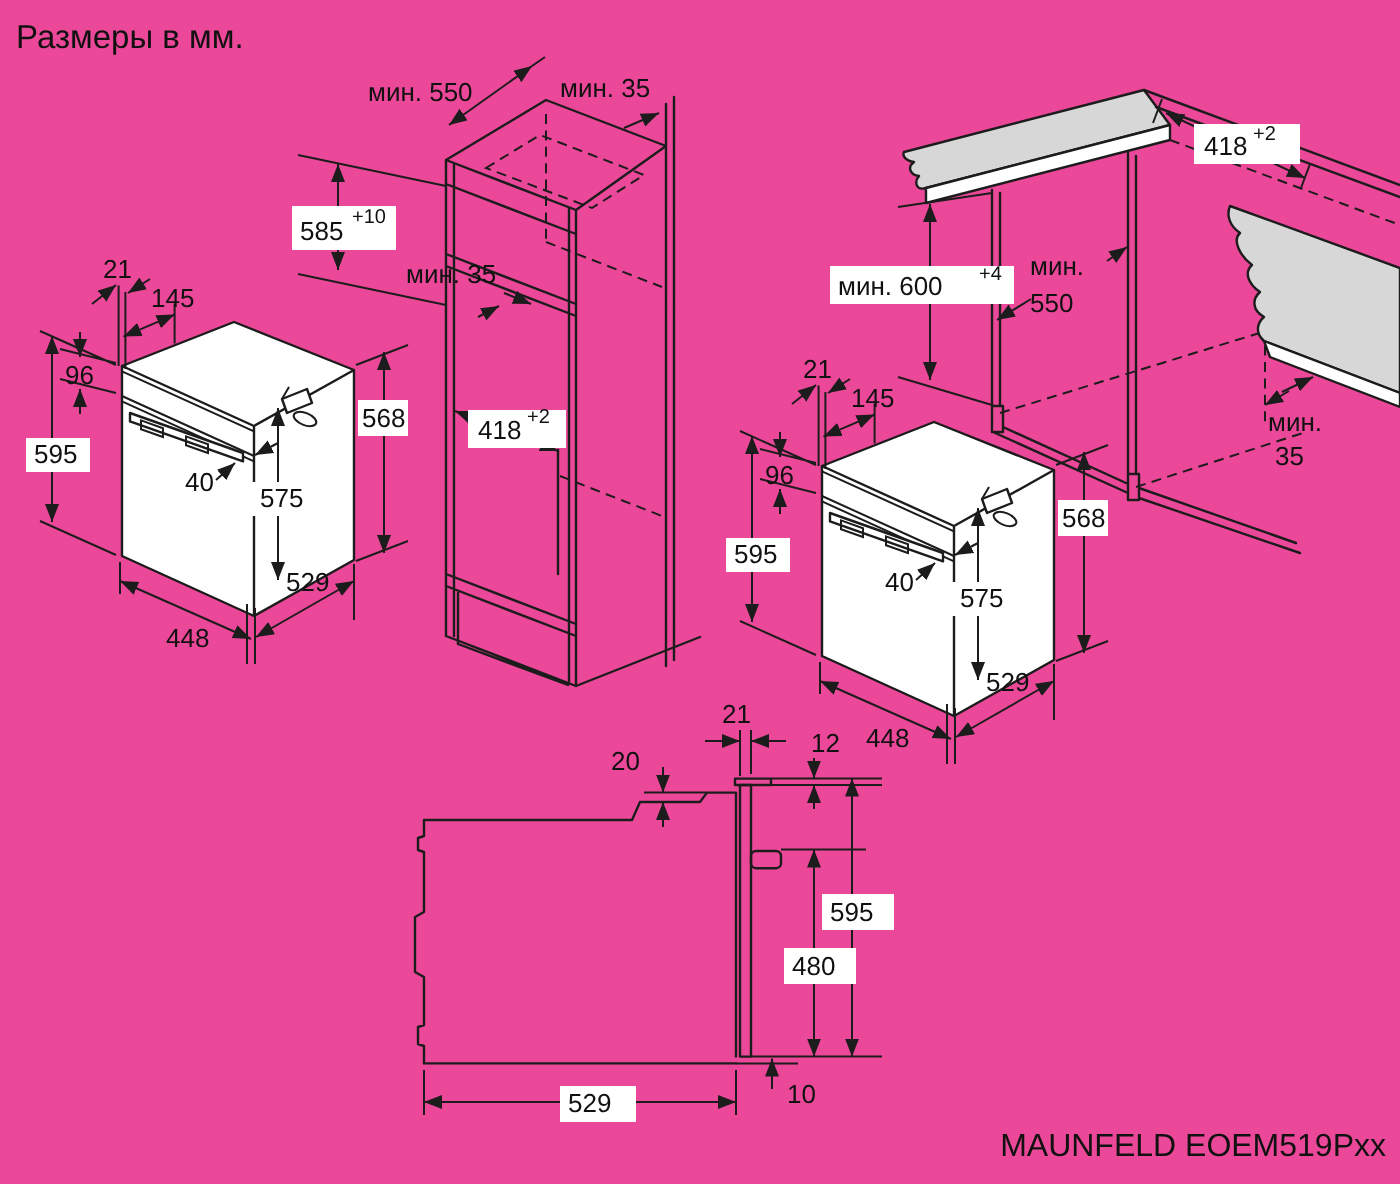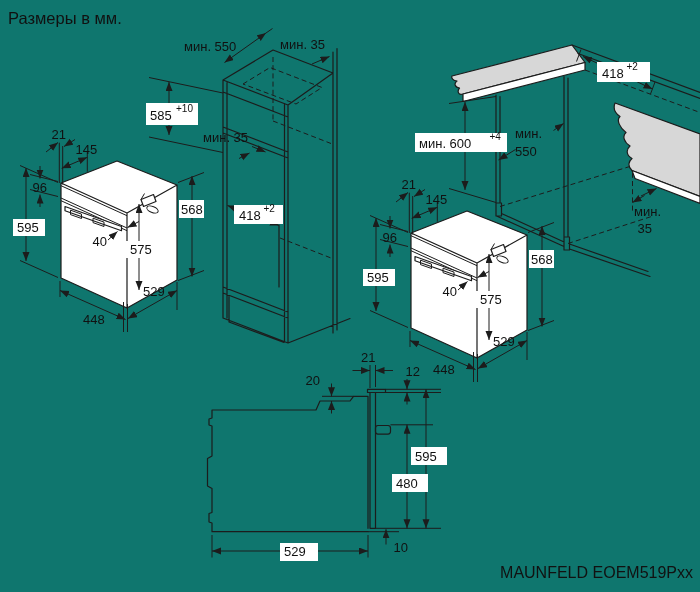--- a/index.html
+++ b/index.html
@@ -1,16 +1,16 @@
 <!DOCTYPE html>
 <html><head>
 <meta charset="utf-8">
 <style>
   html,body{margin:0;padding:0;background:#fff;}
-  #stage{position:relative;width:700px;height:592px;background:#0f766e;overflow:hidden;
+  #stage{position:relative;width:700px;height:592px;background:#ec4899;overflow:hidden;
          font-family:"Liberation Sans", sans-serif;}
   svg{display:block}
   .ln{fill:none;stroke:#1c1c1c;stroke-width:1.2;stroke-linejoin:round;stroke-linecap:round;}
   .fw{fill:#fff;stroke:#1c1c1c;stroke-width:1.2;stroke-linejoin:round;}
   .fg{fill:#d7d7d7;stroke:#1c1c1c;stroke-width:1.2;stroke-linejoin:round;}
   .thin{fill:none;stroke:#1c1c1c;stroke-width:1;}
   .dim{fill:none;stroke:#1c1c1c;stroke-width:1;}
   .dash{fill:none;stroke:#1c1c1c;stroke-width:1;stroke-dasharray:5 3.2;}
   .wbg{fill:#fff;stroke:none;}
   text{fill:#111;font-family:"Liberation Sans", sans-serif;}

